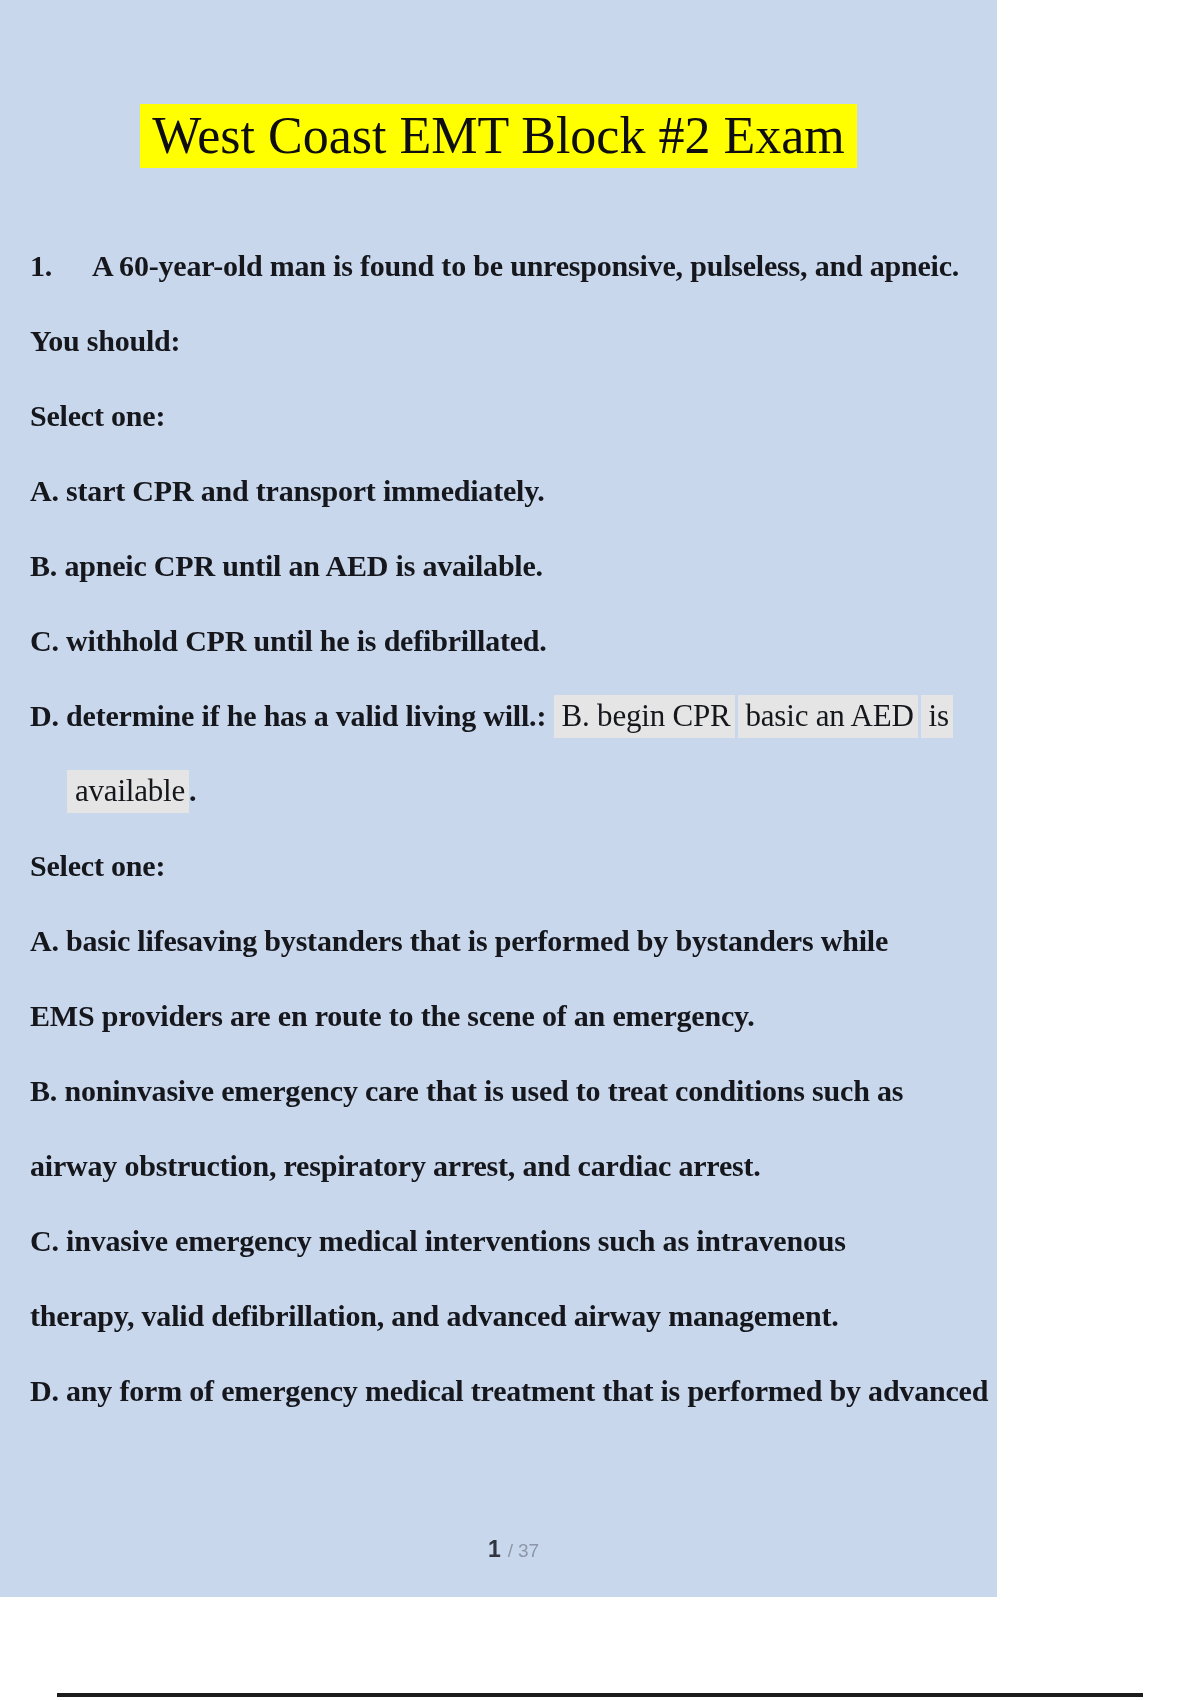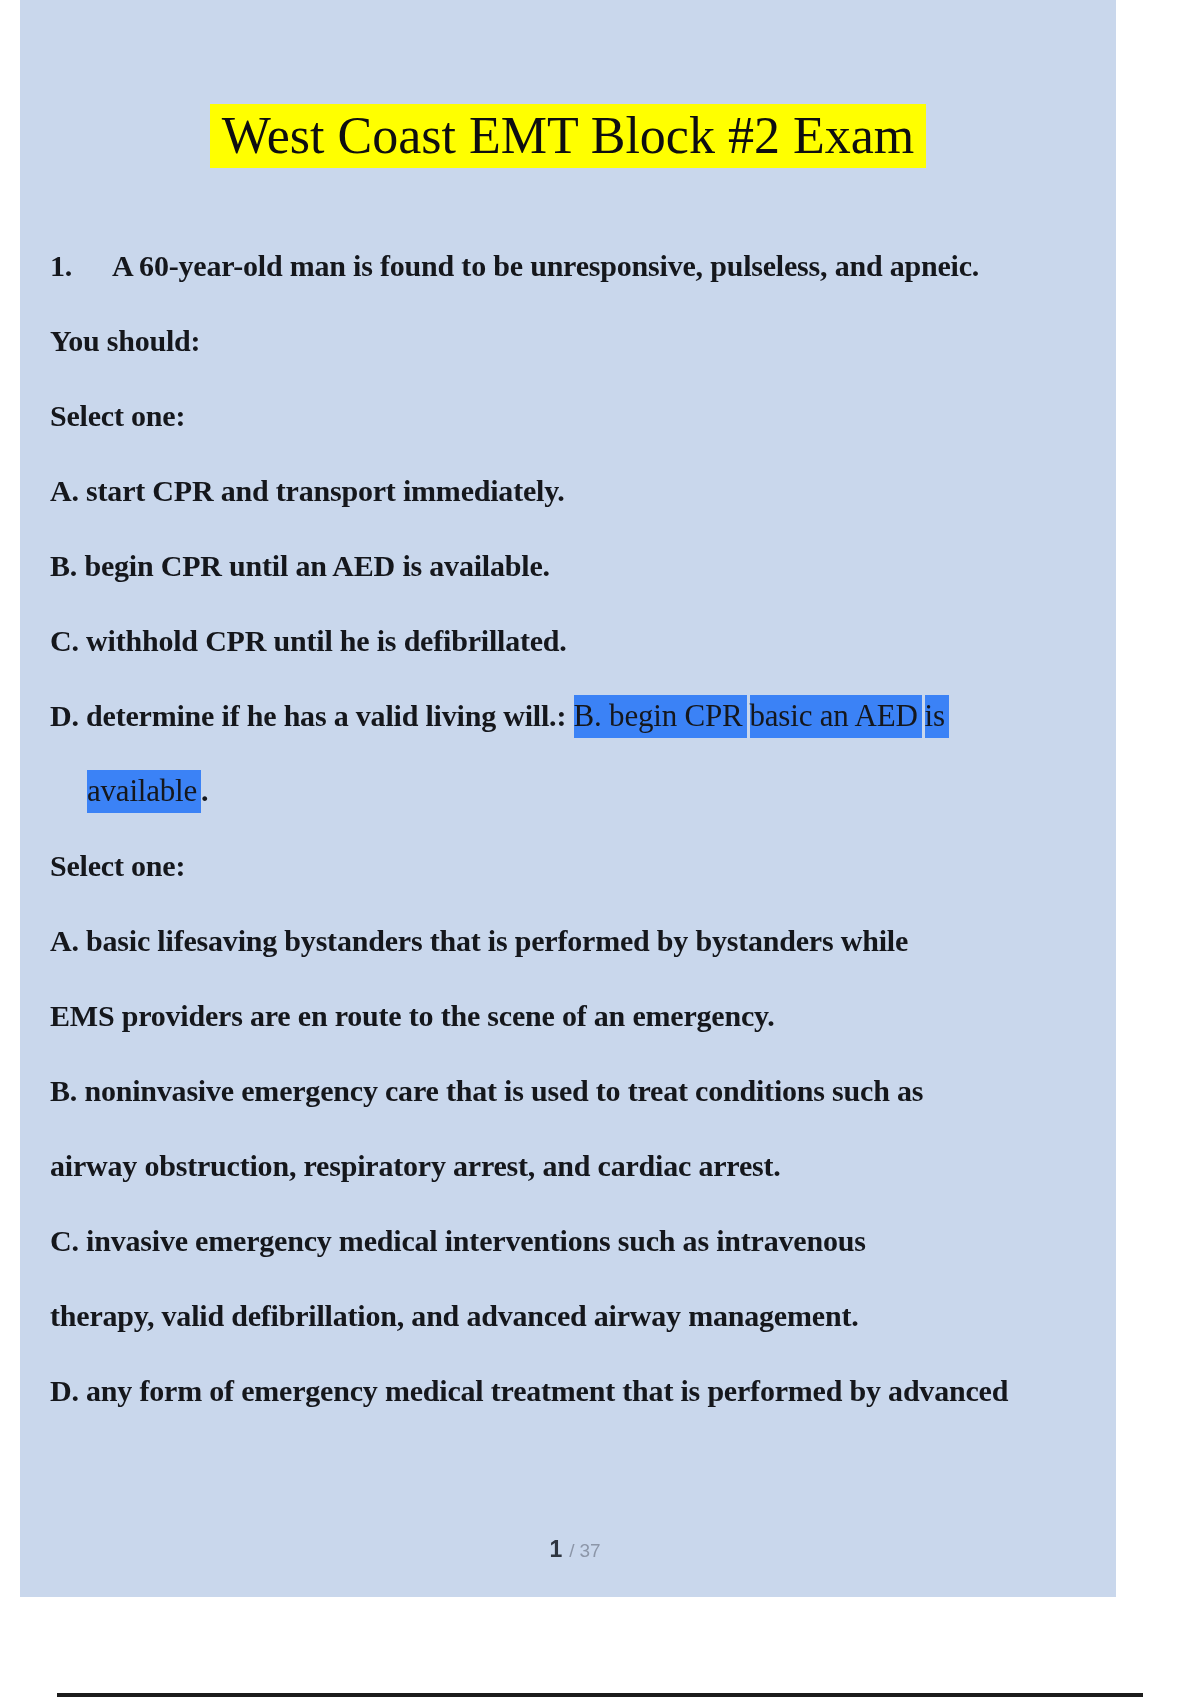--- a/index.html
+++ b/index.html
@@ -5,24 +5,23 @@
   html,body{margin:0;padding:0;}
   body{
     width:1200px;height:1700px;
     background:#ffffff;
     position:relative;
     font-family:"Liberation Sans",sans-serif;
     overflow:hidden;
   }
   .page{
     position:absolute;top:0;left:0;
-    width:1096px;height:1597px;
+    width:997px;height:1597px;
     background:#c9d7ec;
     overflow:hidden;
-    margin-left:20px;
   }
   .title-band{
     padding-top:104px;
     text-align:center;
   }
   .title-text{
     display:inline-block;
     font-family:"Liberation Serif",serif;
     font-weight:400;
     font-size:52px;
@@ -46,27 +45,27 @@
     letter-spacing:-0.2px;
   }
   .qnum{
     display:inline-block;
     width:62px;
   }
   .seg-bold{font-weight:bold;}
   .seg-hl{
     font-weight:400;
     font-size:31px;
-    background:#3b82f6;
-    padding:3px 4px 5px 0;
+    background:#e5e5e5;
+    padding:3px 4px 5px 8px;
   }
   .seg-hl + .seg-hl{margin-left:3px;}
   .footer{
     position:absolute;
-    top:1534px;left:7px;
+    top:1534px;left:15px;
     width:100%;
     text-align:center;
     line-height:30px;
   }
   .pg-current{
     font-size:23px;
     font-weight:bold;
     color:#2e3540;
   }
   .pg-sep{
@@ -95,21 +94,21 @@
 
   <div class="title-band">
     <span class="title-text">West Coast EMT Block #2 Exam</span>
   </div>
 
   <div class="content" id="lines">
       <div class="line"><span class="qnum">1.</span><span>A 60-year-old man is found to be unresponsive, pulseless, and apneic.</span></div>
       <div class="line">You should:</div>
       <div class="line">Select one:</div>
       <div class="line">A. start CPR and transport immediately.</div>
-      <div class="line">B. begin CPR until an AED is available.</div>
+      <div class="line">B. apneic CPR until an AED is available.</div>
       <div class="line">C. withhold CPR until he is defibrillated.</div>
       <div class="line"><span class="seg-bold">D. determine if he has a valid living will.: </span><span class="seg-hl">B. begin CPR</span><span class="seg-hl">basic an AED</span><span class="seg-hl">is</span></div>
       <div class="line" style="padding-left: 67px;"><span class="seg-hl">available</span><span class="seg-bold">.</span></div>
       <div class="line">Select one:</div>
       <div class="line">A. basic lifesaving bystanders that is performed by bystanders while</div>
       <div class="line">EMS providers are en route to the scene of an emergency.</div>
       <div class="line">B. noninvasive emergency care that is used to treat conditions such as</div>
       <div class="line">airway obstruction, respiratory arrest, and cardiac arrest.</div>
       <div class="line">C. invasive emergency medical interventions such as intravenous</div>
       <div class="line">therapy, valid defibrillation, and advanced airway management.</div>

